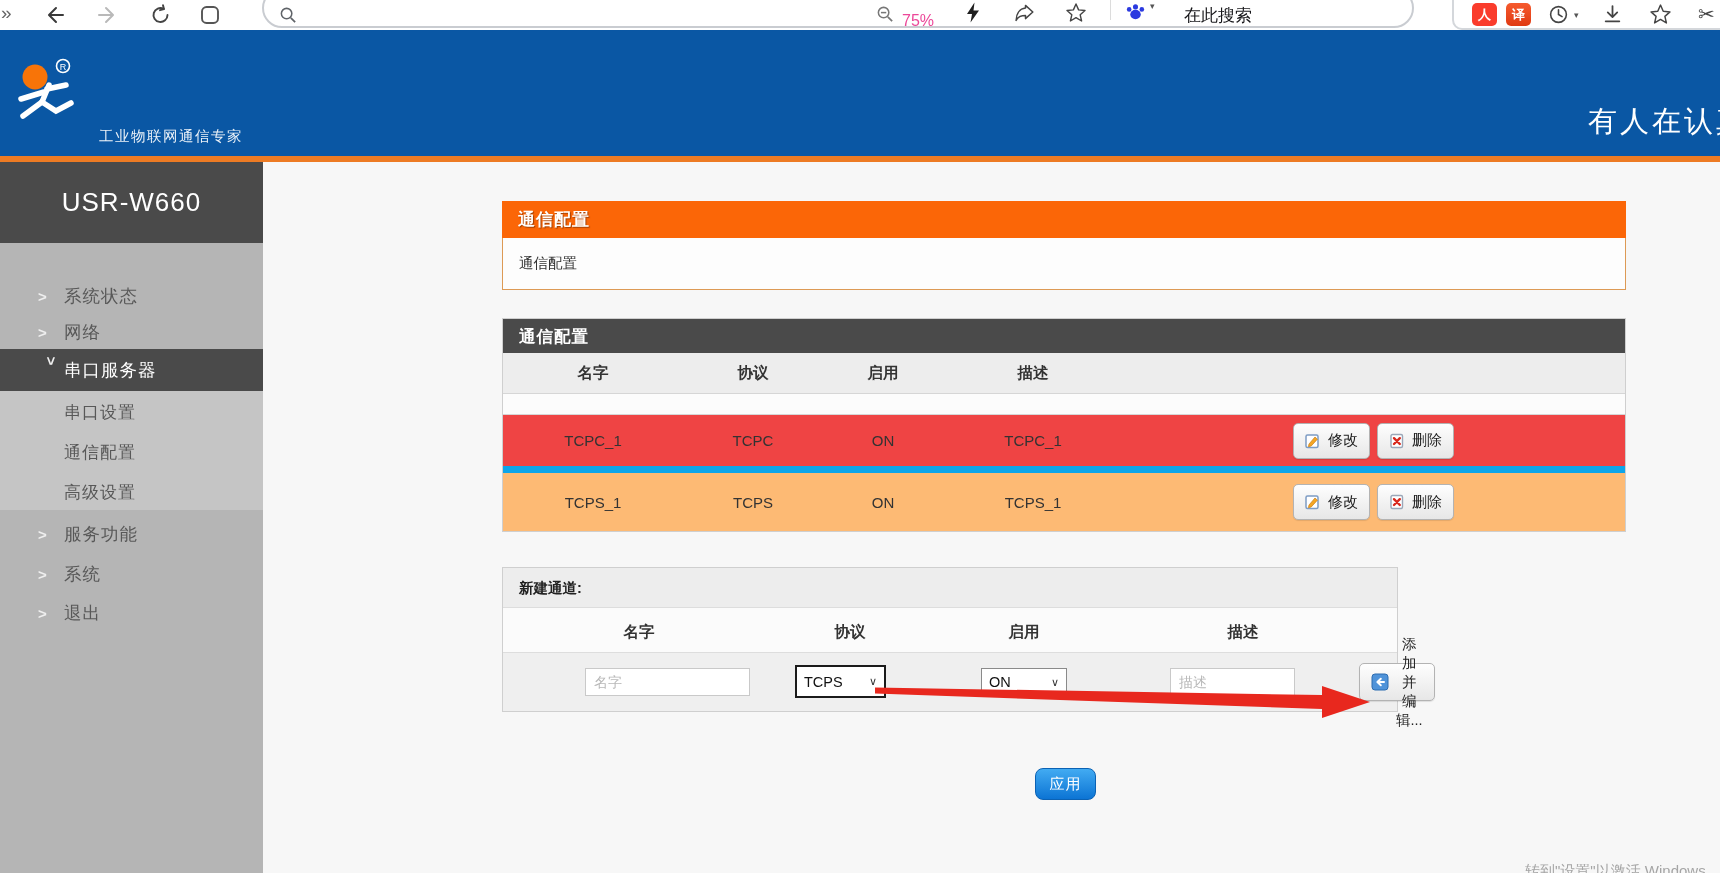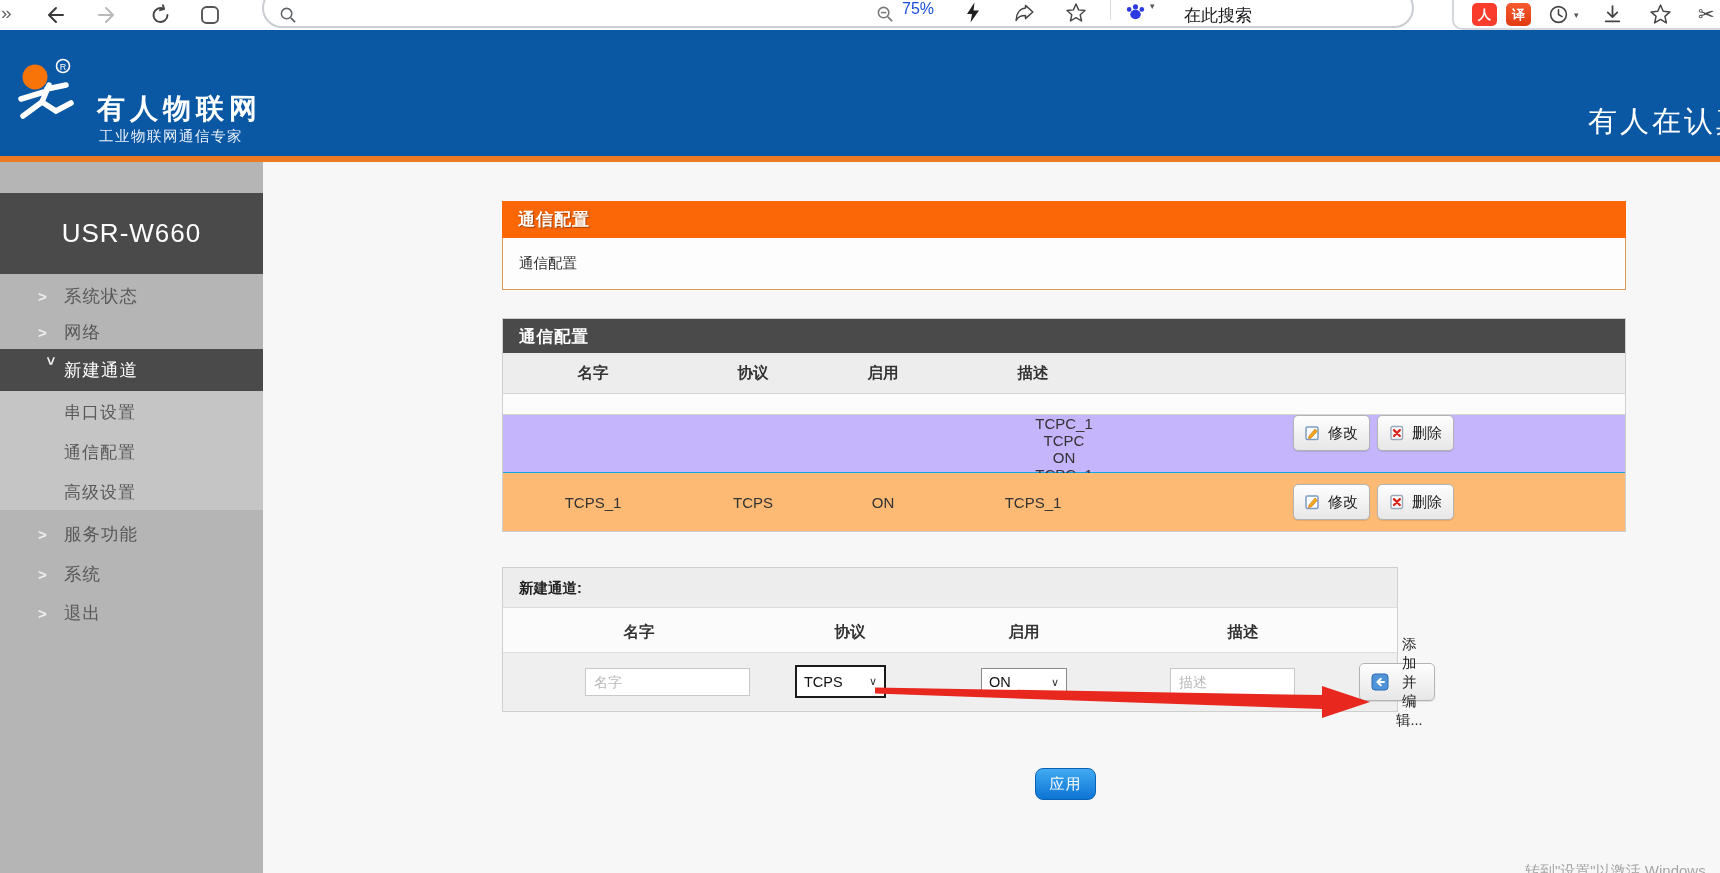--- a/index.html
+++ b/index.html
@@ -25,21 +25,21 @@
   
   #header { position:absolute; left:0; top:30px; width:1720px; height:126px; background:#0a57a4; }
   #orange-stripe { position:absolute; left:0; top:156px; width:1720px; height:6px; background:#ed7b24; }
   #brand-title { position:absolute; left:97px; top:60px; font-size:28px; font-weight:bold; color:#fff; letter-spacing:5px; }
   #brand-sub { position:absolute; left:99px; top:97px; font-size:14.5px; color:rgba(255,255,255,.92); letter-spacing:1.5px; }
   #slogan { position:absolute; left:1588px; top:72px; font-size:29px; color:#fff; letter-spacing:3px; white-space:nowrap; }
 
   
   #sidebar { position:absolute; left:0; top:162px; width:263px; height:711px; background:#b5b5b5; }
   #sidebar-title { position:absolute; left:0; top:0; width:263px; height:81px; background:#4a4a4a;
-    color:#fff; font-size:26px; display:flex; align-items:center; justify-content:center; letter-spacing:1px;margin-top:31px; }
+    color:#fff; font-size:26px; display:flex; align-items:center; justify-content:center; letter-spacing:1px; }
   .menu-item { position:absolute; left:0; width:263px; height:36px; display:flex; align-items:center; padding-left:38px; cursor:pointer; }
   .menu-item .chev { width:26px; color:#efefef; font-size:15px; font-weight:bold; }
   .menu-item .lbl { font-size:17.5px; color:#585858; letter-spacing:1px; }
   .menu-item.active { background:#4a4a4a; height:42px; }
   .menu-item.active .lbl { color:#fff; }
   .menu-item.active .chev { transform:rotate(90deg); margin-top:-2px; }
   #sub-panel { position:absolute; left:0; top:229px; width:263px; height:119px; background:#c5c5c5; }
   .sub-item { position:absolute; left:0; width:263px; height:32px; display:flex; align-items:center; padding-left:64px; cursor:pointer; }
   .sub-item .lbl { font-size:17px; color:#585858; letter-spacing:1px; }
 
@@ -55,21 +55,21 @@
   #table-box { position:absolute; left:239px; top:156px; width:1124px; border:1px solid #cfcfcf; background:#fcfcfc; }
   #table-title { height:34px; background:#4a4a4a; color:#fff; font-size:16.5px; font-weight:bold;
     line-height:34px; padding-left:16px; letter-spacing:1px; }
   .trow { display:flex; align-items:center; position:relative; }
   .tcell { text-align:center; font-size:15px; color:#333; }
   .c0{width:180px}.c1{width:140px}.c2{width:120px}.c3{width:180px}
   #thead-row { height:41px; background:#ededed; border-bottom:1px solid #d6d6d6; }
   #thead-row .tcell { font-weight:bold; font-size:15.5px; }
   #empty-row { height:21px; background:#fcfcfc; border-bottom:1px solid #d6d6d6; }
   .data-row { height:58px; }
-  .data-row.odd { background:#c4b5fd; border-bottom:1px solid #0ea5e9;flex-direction:column; }
+  .data-row.odd { background:#ef4444; border-bottom:7px solid #0ea5e9; }
   .data-row.even { background:#fdba74; }
   .row-actions { position:absolute; left:790px; display:flex; gap:7px; }
   .act-btn { height:36px; padding:0 11px; display:inline-flex; align-items:center; gap:7px;
     background:linear-gradient(#fefefe,#e7e7e7); border:1px solid #b3b3b3; border-radius:5px;
     font-size:15px; color:#222; box-shadow:0 1px 1px rgba(0,0,0,.10); cursor:pointer;
     font-family:"Liberation Sans", sans-serif; }
 
   #new-box { position:absolute; left:239px; top:405px; width:896px; border:1px solid #cfcfcf; background:#fbfbfb; }
   #new-title { height:40px; background:#ededed; font-size:14.5px; font-weight:bold; color:#222;
     line-height:40px; padding-left:16px; border-bottom:1px solid #ddd; }
@@ -128,21 +128,21 @@
           <line x1="12.4" y1="12.4" x2="17" y2="17" stroke="#5f6368" stroke-width="1.8"></line>
         </svg>
     </span>
     <span class="pill-right" style="left:612px;top:15px;">
       <svg width="19" height="19" viewBox="0 0 20 20">
           <circle cx="8" cy="8" r="5.5" fill="none" stroke="#777" stroke-width="1.6"></circle>
           <line x1="5.2" y1="8" x2="10.8" y2="8" stroke="#777" stroke-width="1.6"></line>
           <line x1="12.4" y1="12.4" x2="17" y2="17" stroke="#777" stroke-width="1.8"></line>
         </svg>
     </span>
-    <span class="pill-right" style="left:638px;top:10px;font-size:16px;color:#1d4ed8;">75%</span>
+    <span class="pill-right" style="left:638px;top:22px;font-size:16px;color:#ec4899;">75%</span>
     <span class="pill-right" style="left:702px;top:12px;">
       <svg width="14" height="21" viewBox="0 0 14 20">
           <path d="M8.5 0 L1 11.5 H6 L4.5 20 L13 8 H7.5 Z" fill="#1f1f1f"></path>
         </svg>
     </span>
     <span class="pill-right" style="left:750px;top:14px;">
       <svg width="21" height="18" viewBox="0 0 20 18">
           <path d="M11 4 V1.4 L18.3 8 L11 14.6 V11.6 C6 11.6 3.2 13.2 1.6 16.4 C1.8 9.6 5.2 4.6 11 4 Z" fill="none" stroke="#444" stroke-width="1.5" stroke-linejoin="round"></path>
         </svg>
     </span>
@@ -196,40 +196,39 @@
       <circle cx="27" cy="22" r="12.5" fill="#f87408"></circle>
       <g stroke="#fff" stroke-width="5.5" stroke-linecap="round" fill="none">
         <path d="M41 30 L34 47"></path>
         <path d="M36 37 L13 44"></path>
         <path d="M39 34 L58 30"></path>
         <path d="M34 47 L15 61"></path>
         <path d="M34 47 L48 56 L63 48"></path>
       </g>
     </svg>
   </span>
-  <div id="brand-title">有人物联网</div>
   <div id="brand-sub">工业物联网通信专家</div>
   <div id="slogan">有人在认真做物联网</div>
 </div>
 <div id="orange-stripe"></div>
 
 <div id="sidebar">
   <div id="sidebar-title">USR-W660</div>
 
   <div class="menu-item" style="top:116px;">
     <span class="chev">&gt;</span>
     <span class="lbl">系统状态</span>
   </div>
   <div class="menu-item" style="top:152px;">
     <span class="chev">&gt;</span>
     <span class="lbl">网络</span>
   </div>
   <div class="menu-item active" style="top:187px;">
     <span class="chev">&gt;</span>
-    <span class="lbl">新建通道</span>
+    <span class="lbl">串口服务器</span>
   </div>
   <div id="sub-panel">
     <div class="sub-item" style="top:5px;">
       <span class="lbl">串口设置</span>
     </div>
     <div class="sub-item" style="top:45px;">
       <span class="lbl">通信配置</span>
     </div>
     <div class="sub-item" style="top:85px;font-family:Liberation Mono, monospace;">
       <span class="lbl">高级设置</span>

